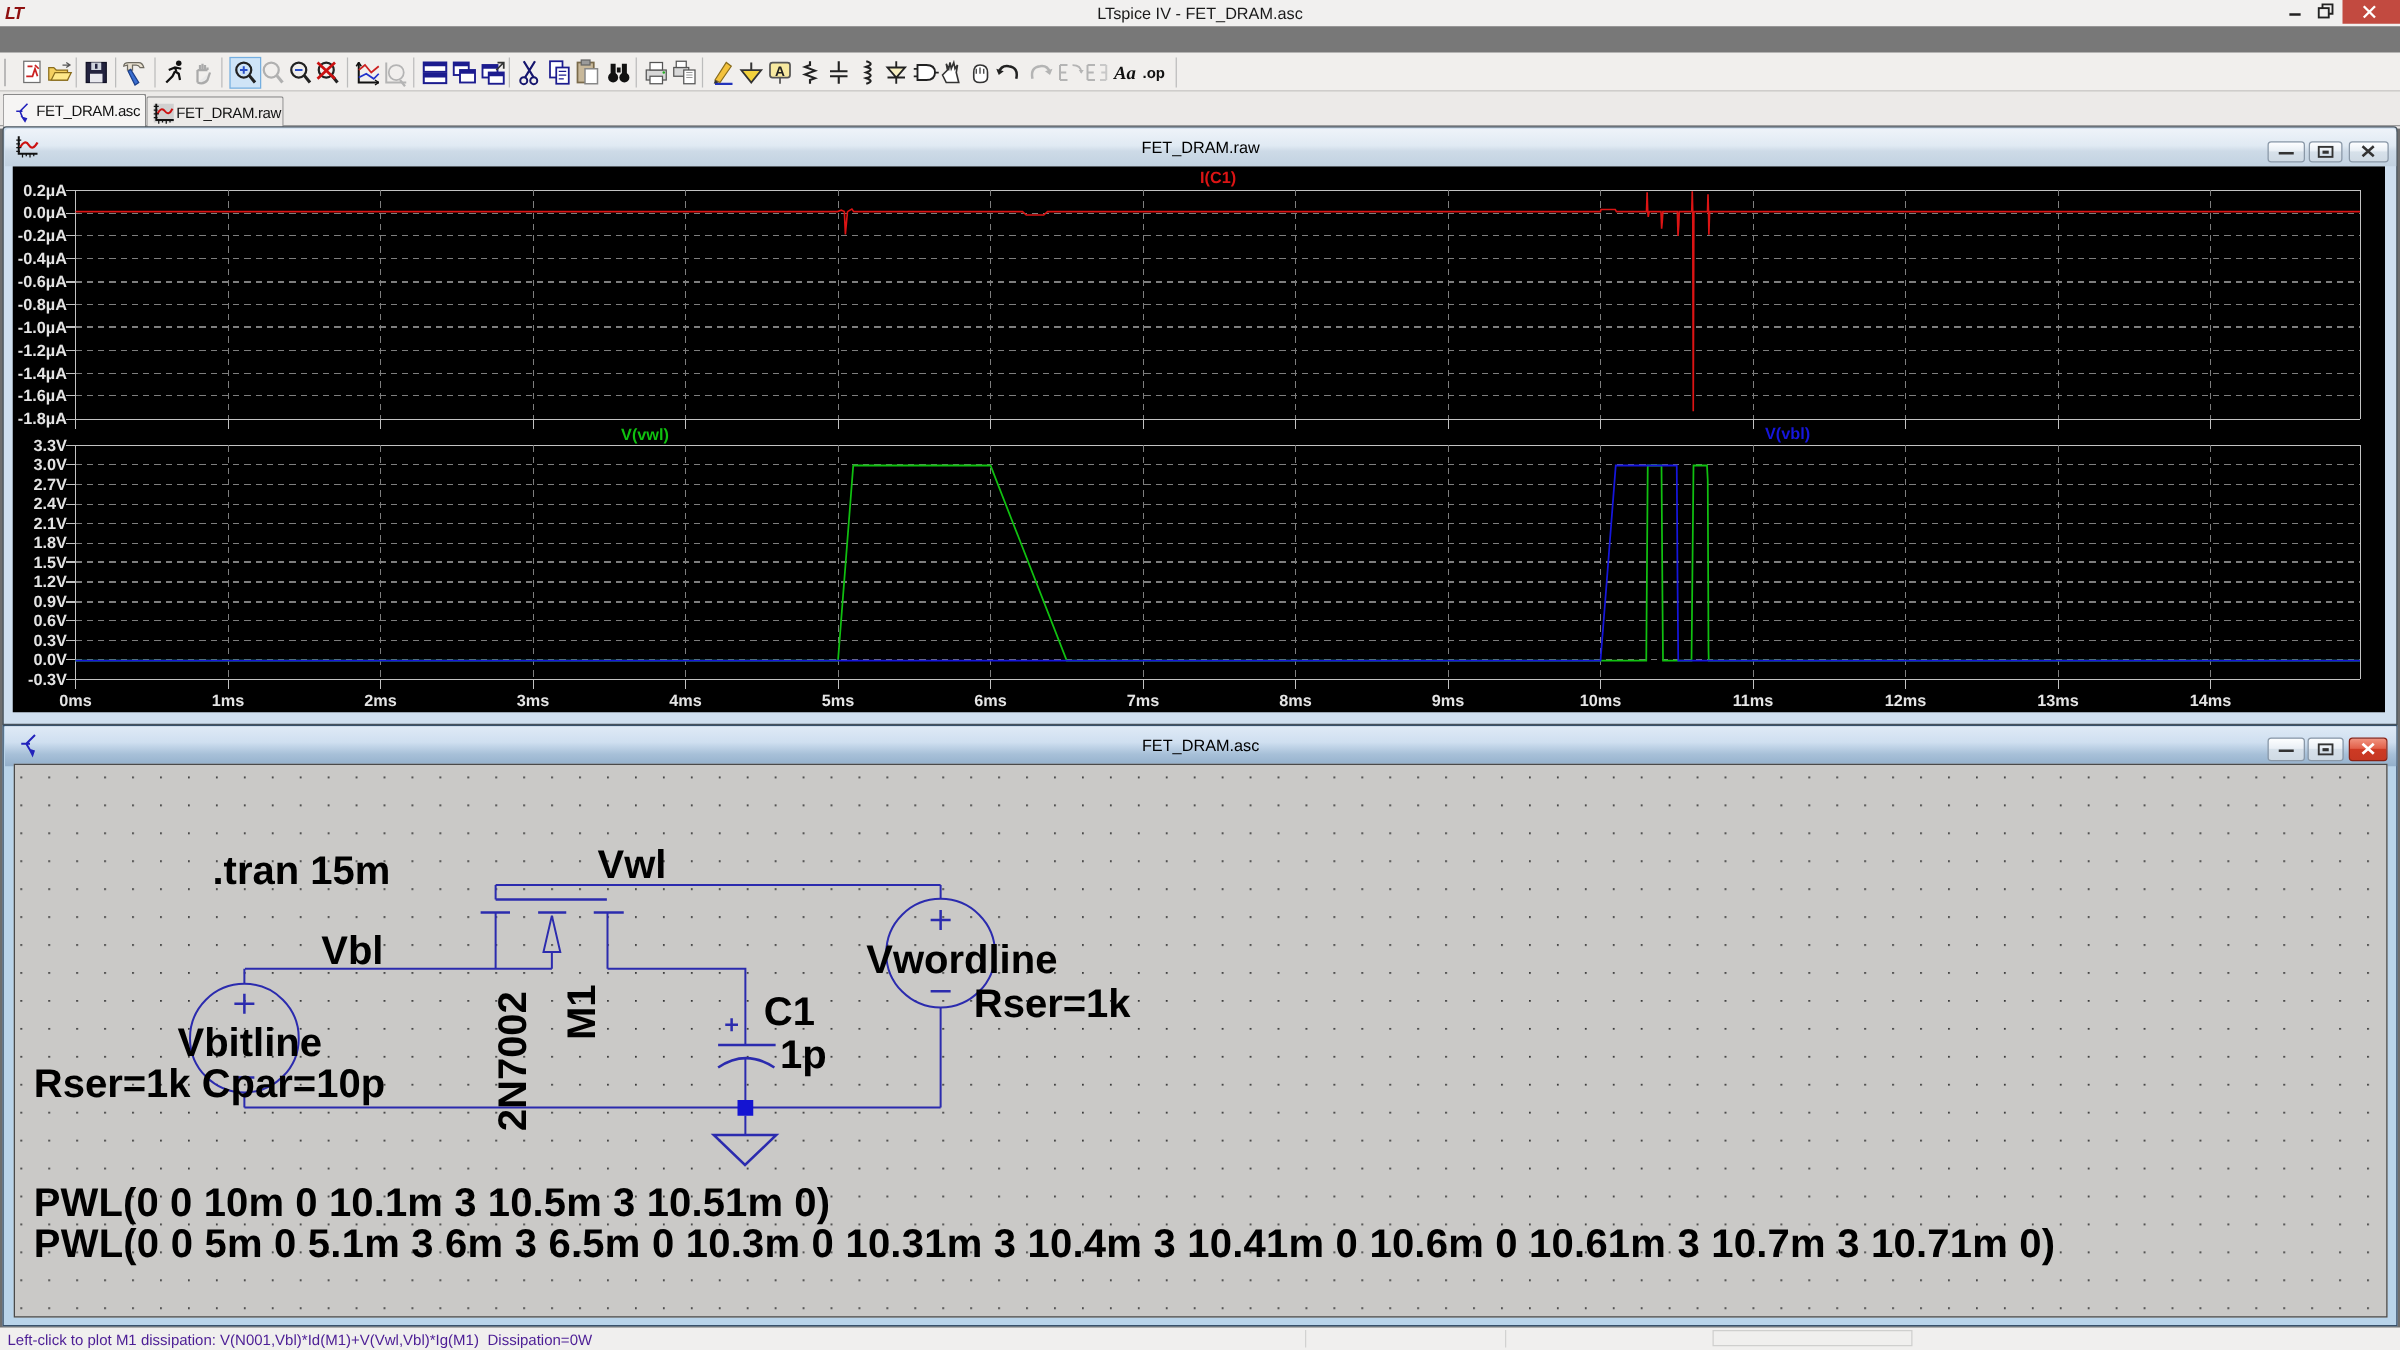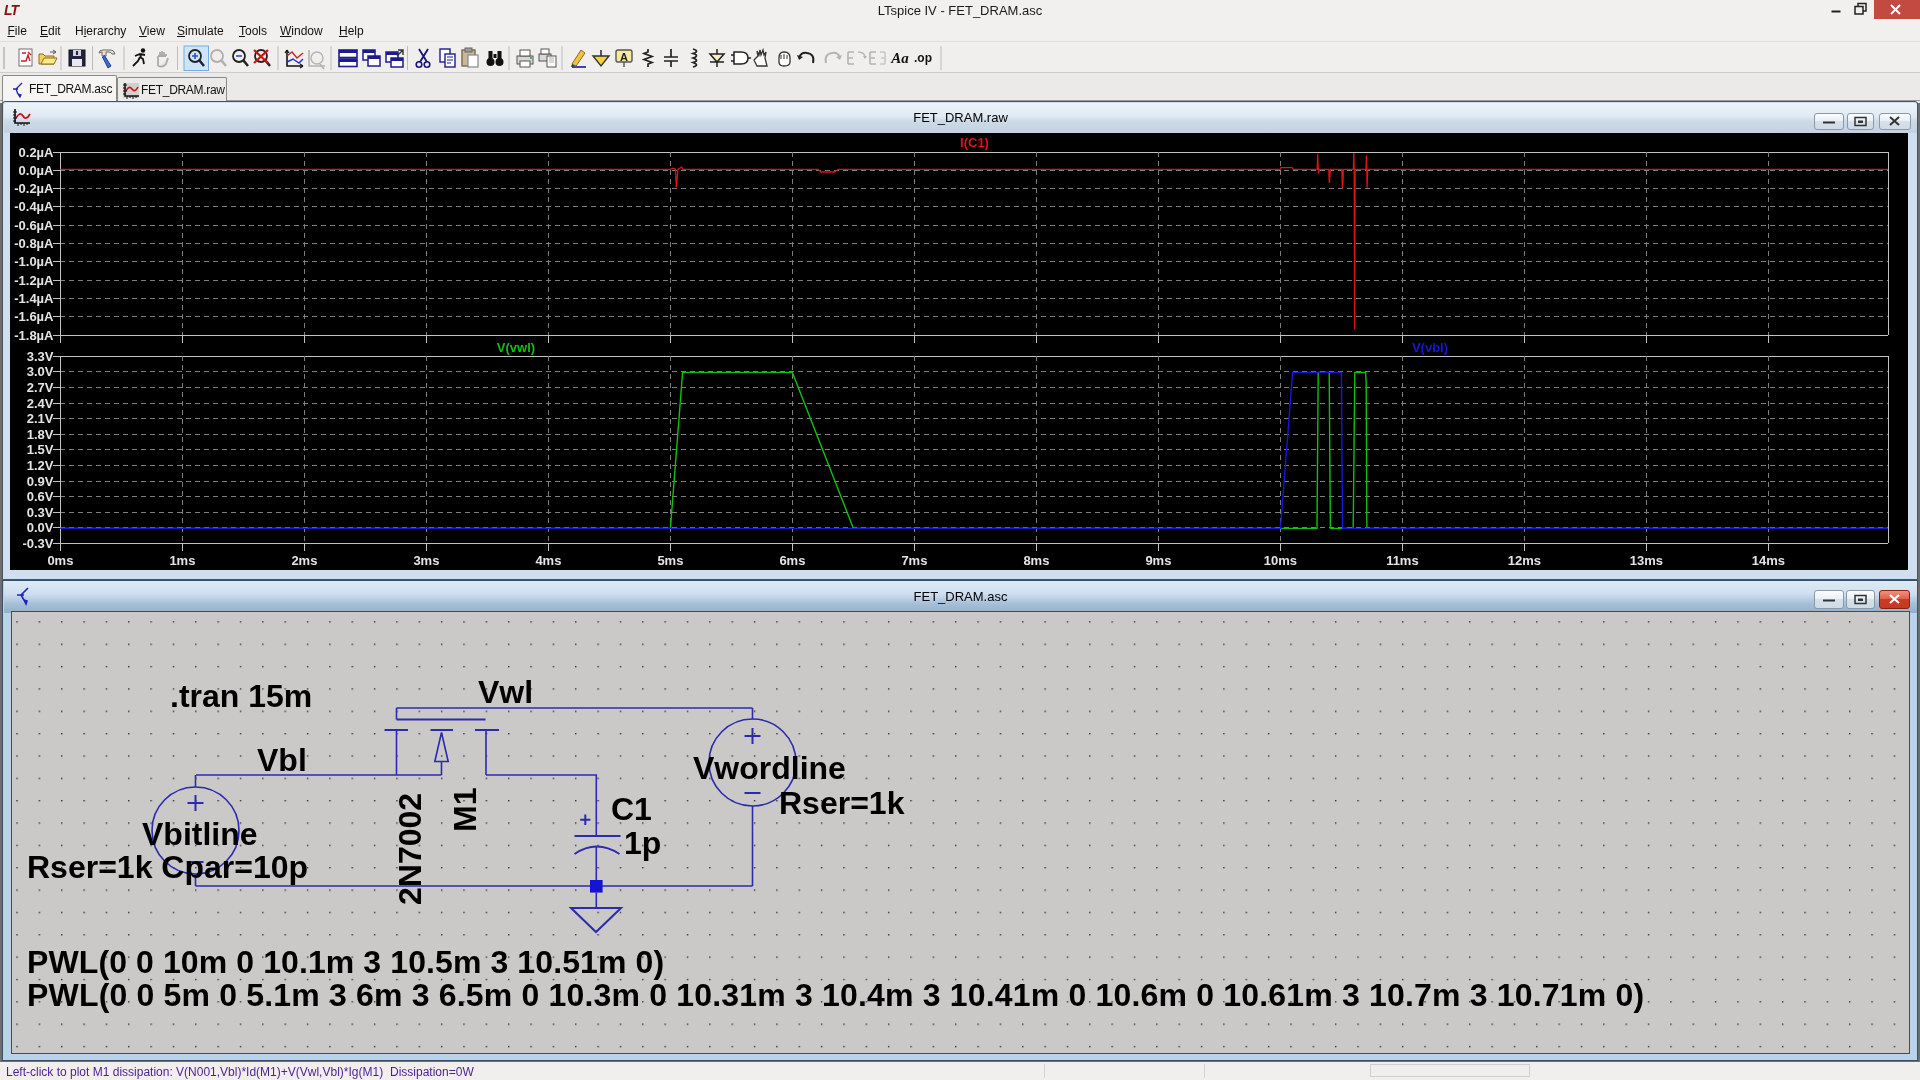--- a/index.html
+++ b/index.html
@@ -27,30 +27,20 @@
         <text x="4" y="15" font-size="14" font-weight="bold" font-style="italic" fill="#8f1010" letter-spacing="-1">LT</text>
       </svg>
     <div style="position:absolute;left:0;width:1920px;top:3px;text-align:center;font-size:13px;color:#1a1a1a">LTspice IV - FET_DRAM.asc</div>
     <svg width="120" height="21" style="position:absolute;left:1800px;top:0">
       <line x1="31.5" y1="11.5" x2="40.5" y2="11.5" stroke="#222" stroke-width="2"></line>
       <rect x="55" y="6.5" width="8" height="7.5" fill="none" stroke="#222" stroke-width="1.5"></rect>
       <path d="M58,6.5 V3.5 H66 V11 H63" fill="none" stroke="#222" stroke-width="1.5"></path>
       <rect x="74" y="0" width="46" height="19" fill="#c24a40"></rect>
       <path d="M91,5 L100,14 M100,5 L91,14" stroke="#fff" stroke-width="1.9"></path>
     </svg>
-  </div>
-  <div id="menubar">
-    <span class="mi" style="left:7.5px"><u>F</u>ile</span>
-    <span class="mi" style="left:40px"><u>E</u>dit</span>
-    <span class="mi" style="left:75px">H<u>i</u>erarchy</span>
-    <span class="mi" style="left:139px"><u>V</u>iew</span>
-    <span class="mi" style="left:177px"><u>S</u>imulate</span>
-    <span class="mi" style="left:239px"><u>T</u>ools</span>
-    <span class="mi" style="left:280px"><u>W</u>indow</span>
-    <span class="mi" style="left:339px"><u>H</u>elp</span>
   </div>
   <div id="toolbar">
       <svg width="1920" height="31" viewBox="0 42 1920 31" style="position:absolute;left:0;top:0">
 <line x1="4" y1="47" x2="4" y2="69" stroke="#b6b6b6" stroke-width="1.5"></line>
 <line x1="61" y1="46" x2="61" y2="70" stroke="#bcbcbc" stroke-width="1"></line>
 <line x1="92.5" y1="46" x2="92.5" y2="70" stroke="#bcbcbc" stroke-width="1"></line>
 <line x1="124" y1="46" x2="124" y2="70" stroke="#bcbcbc" stroke-width="1"></line>
 <line x1="177.5" y1="46" x2="177.5" y2="70" stroke="#bcbcbc" stroke-width="1"></line>
 <line x1="278" y1="46" x2="278" y2="70" stroke="#bcbcbc" stroke-width="1"></line>
 <line x1="331" y1="46" x2="331" y2="70" stroke="#bcbcbc" stroke-width="1"></line>

